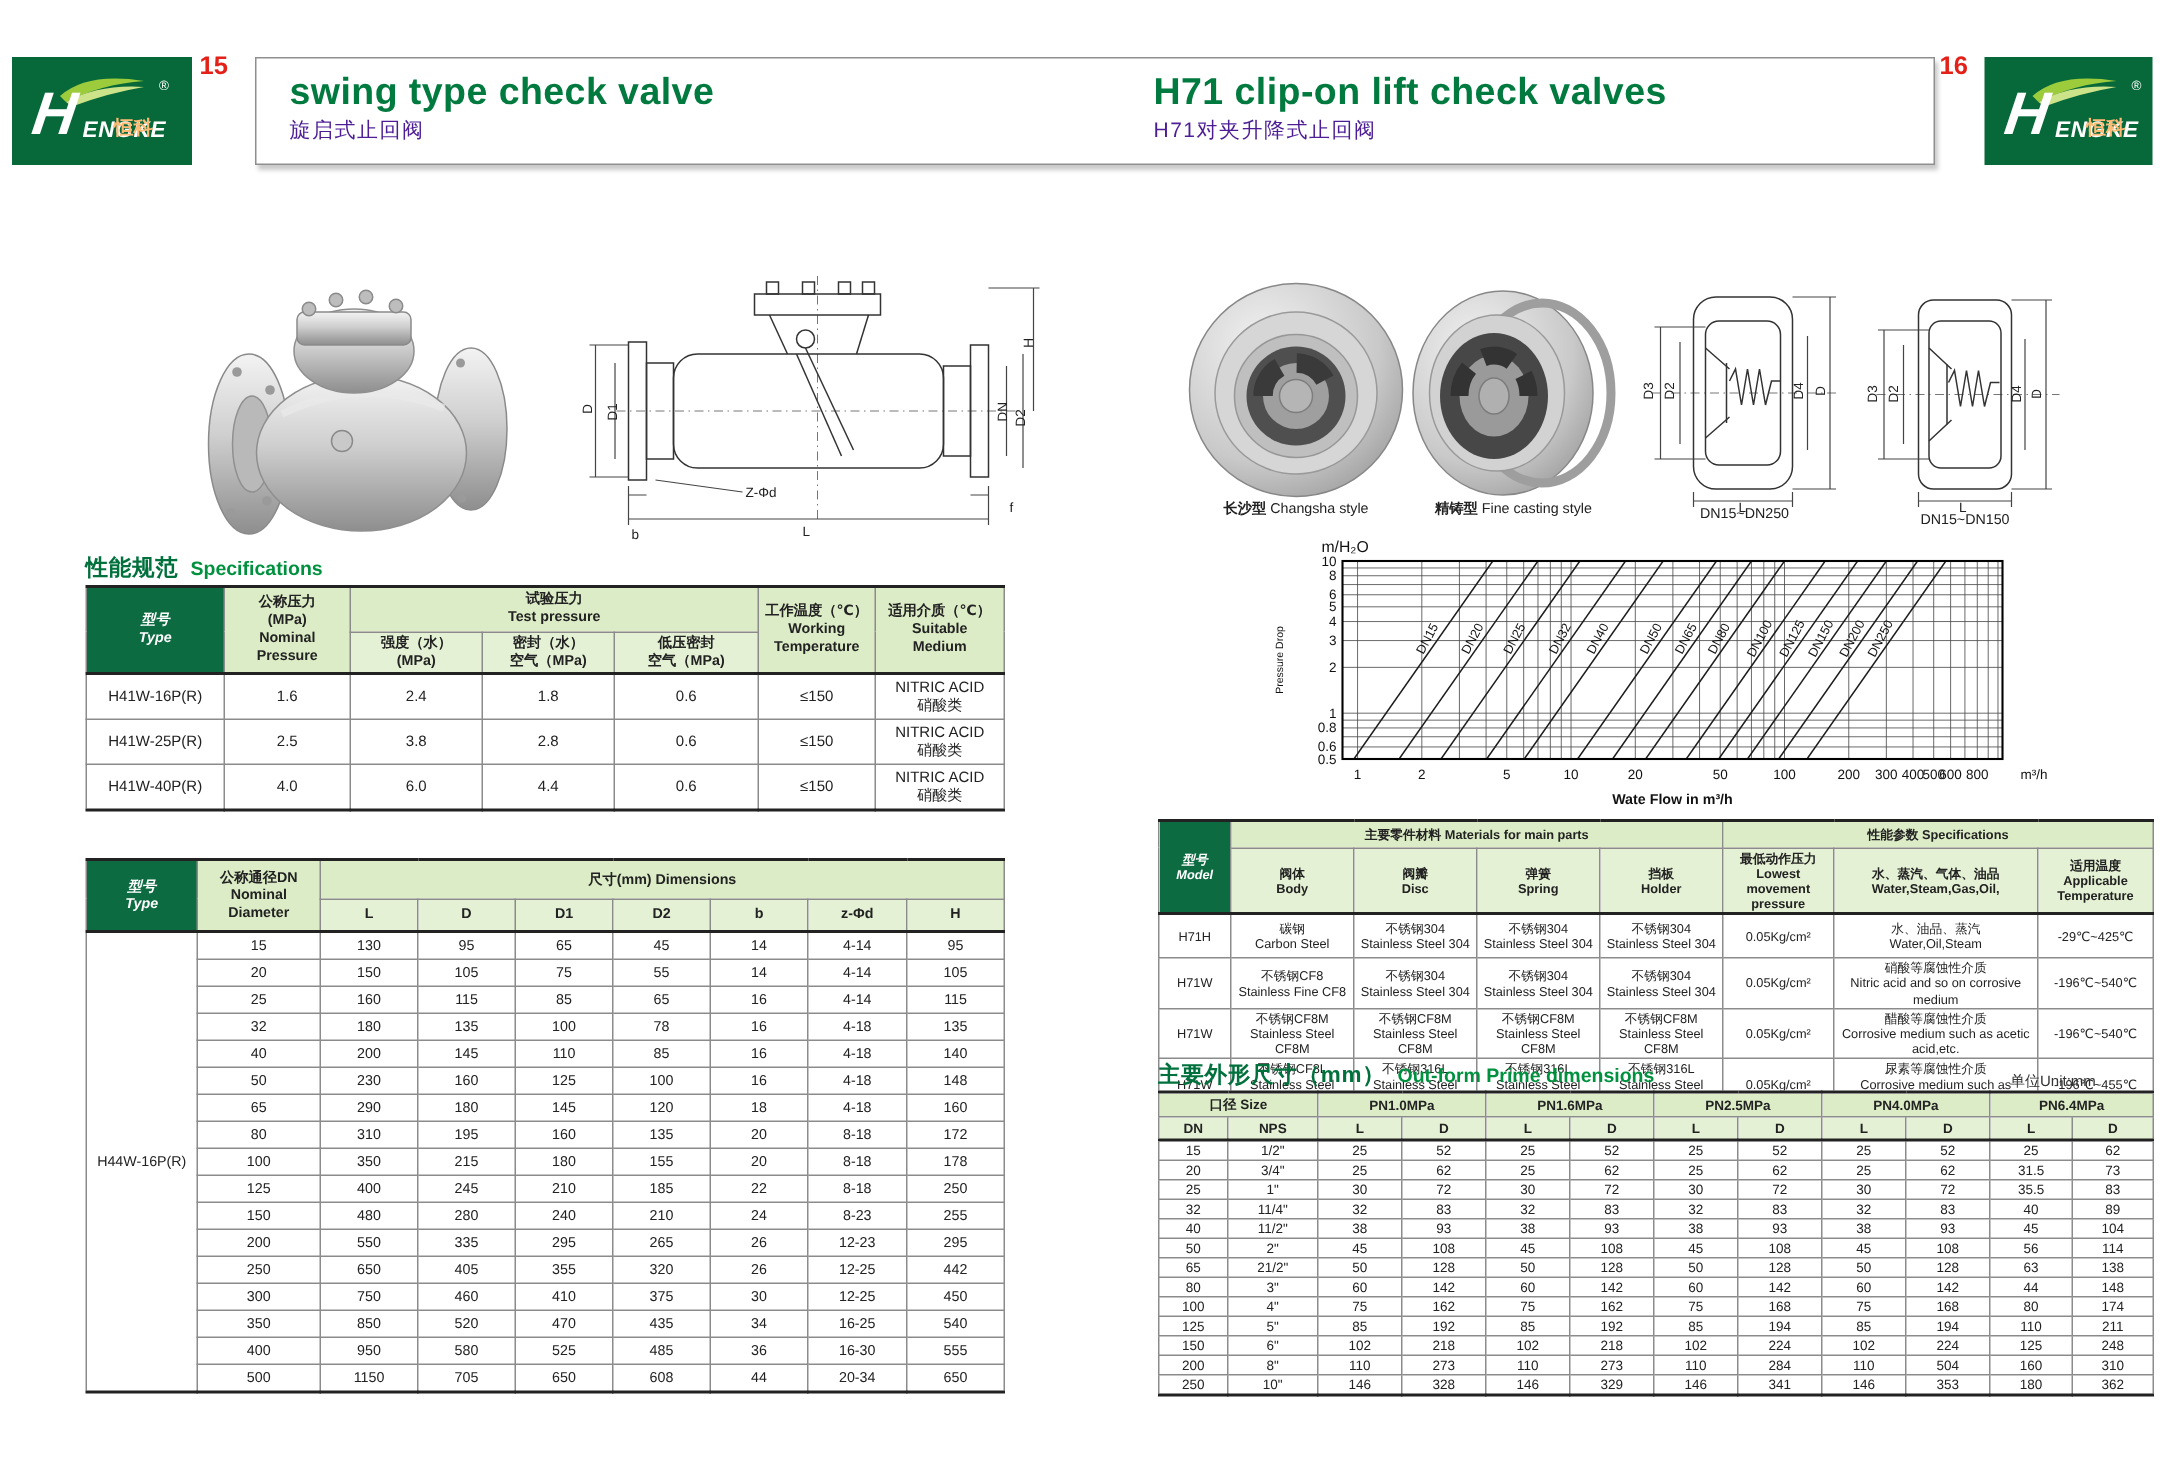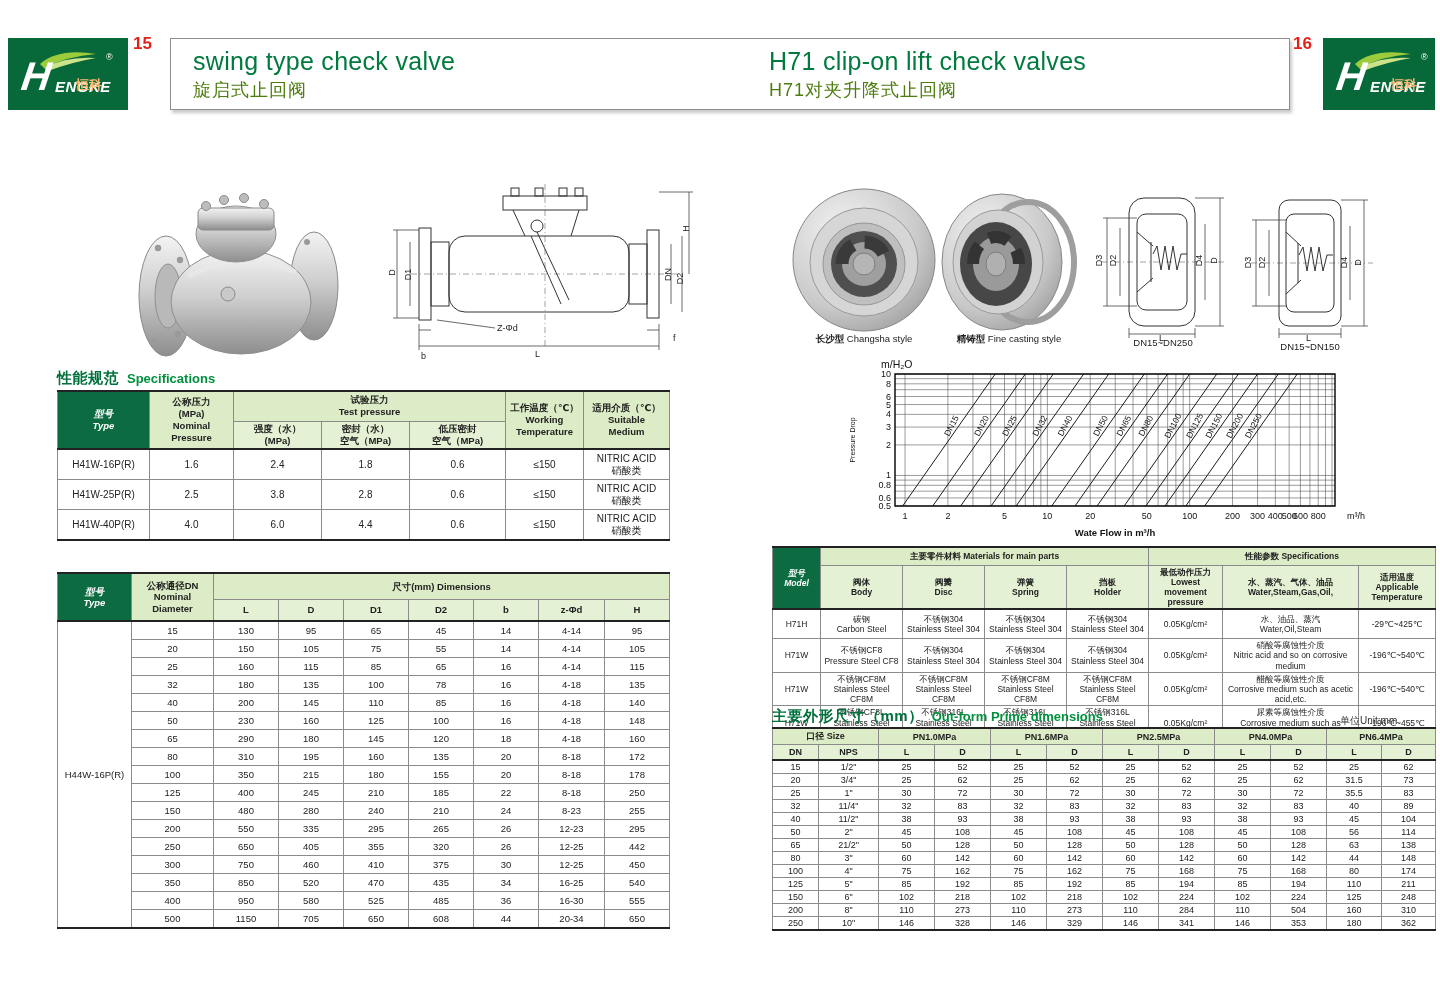--- a/index.html
+++ b/index.html
@@ -17,22 +17,22 @@
   .logo-reg{position:absolute;left:98px;top:14px;font:9px "Liberation Sans",sans-serif;color:#fff;}
   .logo-leaf{position:absolute;left:30px;top:8px;}
   .pagenum{position:absolute;top:34px;font:bold 17px "Liberation Sans",sans-serif;color:#e32119;}
   .pagenum-left{left:133px;}
   .pagenum-right{left:1293px;}
   .title-box{position:absolute;left:170px;top:38px;width:1118px;height:70px;background:#fff;
              border:1px solid #8f8f8f;box-shadow:2px 3px 3px #c9c9c9;}
   .tgroup{position:absolute;top:8px;}
   .tgroup-left{left:22px;}
   .tgroup-right{left:598px;}
-  .t-en{font-size:25px;font-weight:normal;color:#007a3e;letter-spacing:.3px;text-align:center;}
-  .t-zh{font-size:18px;color:#4d7c0f;margin-top:2px;letter-spacing:1px;}
+  .t-en{font-size:25px;font-weight:bold;color:#007a3e;letter-spacing:.3px;text-align:center;}
+  .t-zh{font-size:14px;color:#4c1d95;margin-top:2px;letter-spacing:1px;}
 
   
   .sec{position:absolute;white-space:nowrap;}
   .sec .zh{font-size:15px;font-weight:bold;color:#00713c;letter-spacing:.5px;}
   .sec .en{font-size:13px;font-weight:bold;color:#00913f;margin-left:8px;}
   .unit-note{position:absolute;left:1340px;top:714px;font-size:10px;color:#333;}
 
   
   table{border-collapse:collapse;table-layout:fixed;position:absolute;background:#fff;
         border-top:2px solid #222;border-bottom:2px solid #222;}
@@ -743,21 +743,21 @@
           <td>不锈钢304
 Stainless Steel 304</td>
           <td>0.05Kg/cm²</td>
           <td>水、油品、蒸汽
 Water,Oil,Steam</td>
           <td>-29℃~425℃</td>
         </tr>
         <tr>
           <td>H71W</td>
           <td>不锈钢CF8
-Pressure Steel CF8</td>
+Stainless Fine CF8</td>
           <td>不锈钢304
 Stainless Steel 304</td>
           <td>不锈钢304
 Stainless Steel 304</td>
           <td>不锈钢304
 Stainless Steel 304</td>
           <td>0.05Kg/cm²</td>
           <td>硝酸等腐蚀性介质
 Nitric acid and so on corrosive medium</td>
           <td>-196℃~540℃</td>

